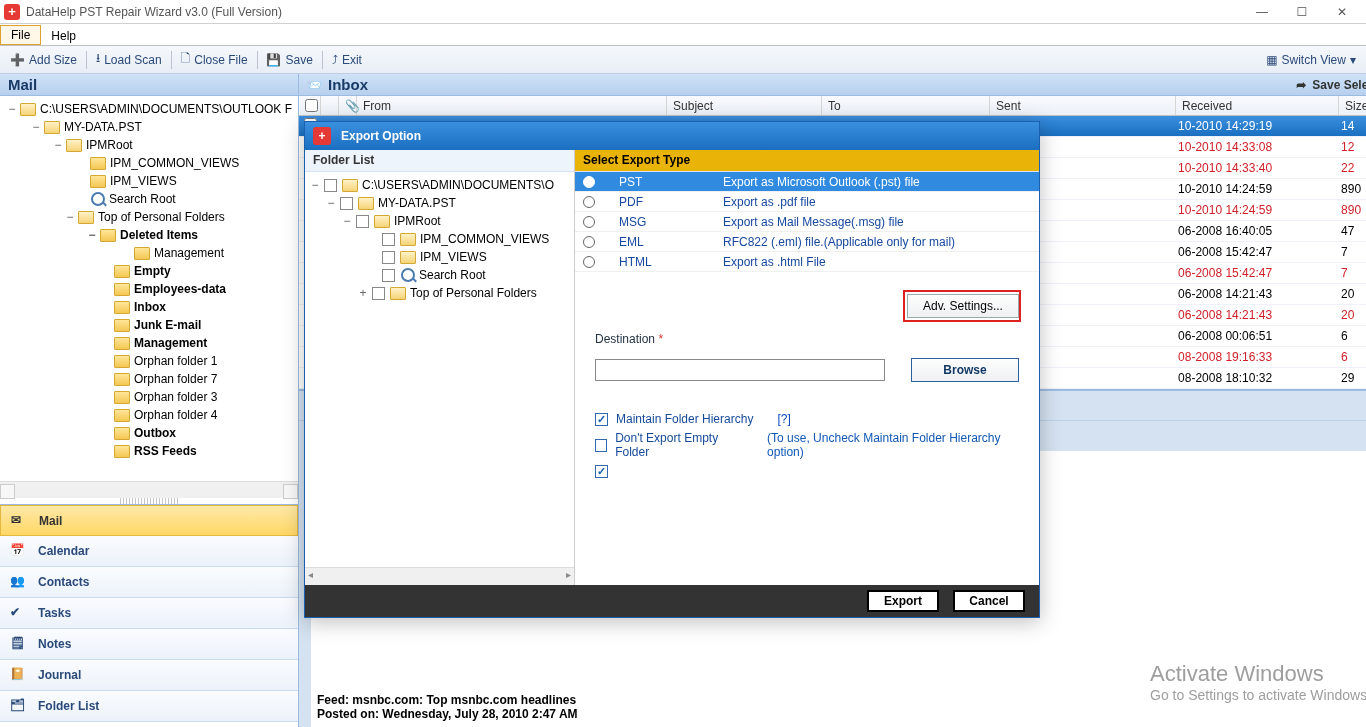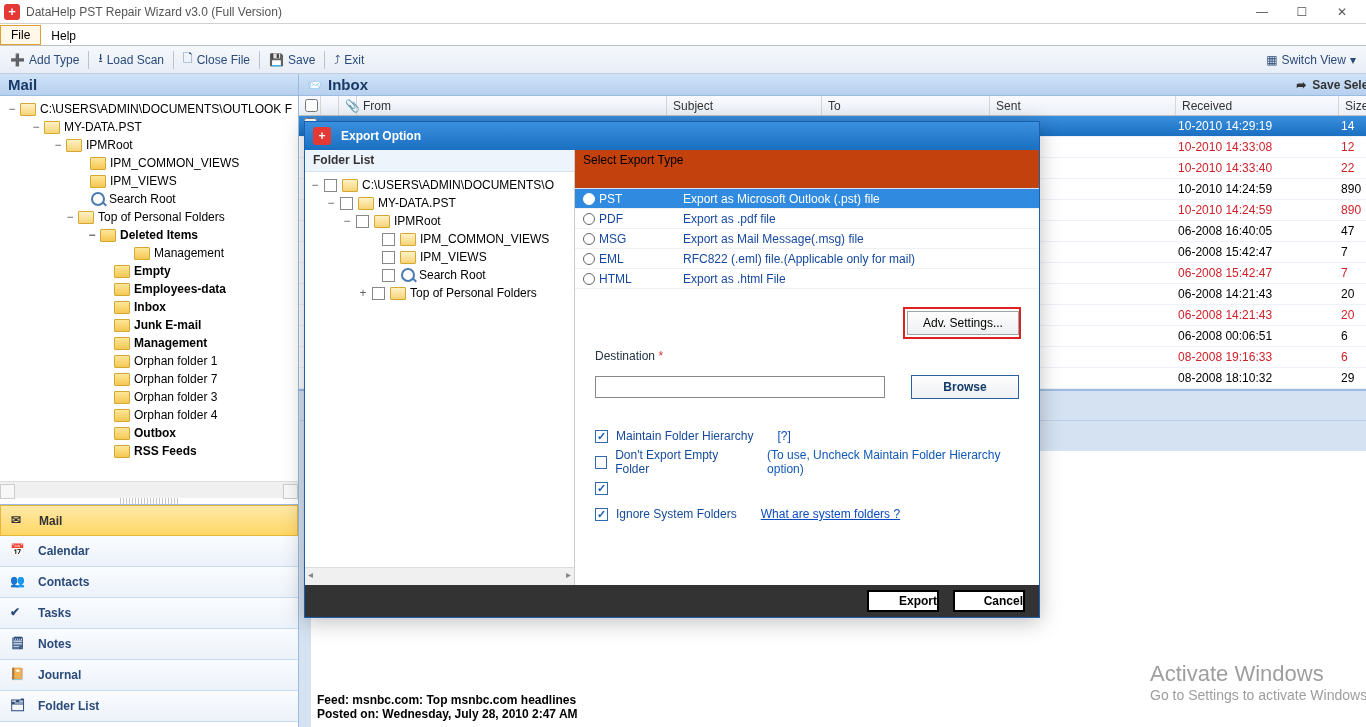--- a/index.html
+++ b/index.html
@@ -66,22 +66,22 @@
 .mb-left { width:270px; border-right:1px solid #ccc; display:flex; flex-direction:column; }
 .mb-head { height:22px; background:#eef4fc; border-bottom:1px solid #d6e3f4; padding:3px 8px; font-weight:bold; color:#333; }
 .mb-tree { flex:1; overflow:auto; padding:4px 2px; }
 .mb-tree .trow { display:flex; align-items:center; height:18px; white-space:nowrap; }
 .mb-tree .cb { width:13px; height:13px; border:1px solid #888; margin:0 3px; flex-shrink:0; }
 .mb-scroll { height:18px; border-top:1px solid #ddd; background:#f0f0f0; position:relative;}
 .mb-scroll:before,.mb-scroll:after {content:"◂"; position:absolute; left:3px; top:1px; font-size:10px; color:#888;}
 .mb-scroll:after {content:"▸"; left:auto; right:3px;}
 .mb-right { flex:1; padding:0; }
 .exps { border:0; }
-.exps .ehead { height:39px; background:#c2410c; border-bottom:1px solid #d6e3f4; padding:3px 8px; font-weight:normal; }
-.erow { height:20px; display:flex; align-items:center; padding:0 8px; gap:4px; color:#1749a0; border-bottom:1px solid #f0f0f0;}
+.exps .ehead { height:22px; background:#eab308; border-bottom:1px solid #d6e3f4; padding:3px 8px; font-weight:bold; }
+.erow { height:20px; display:flex; align-items:center; padding:0 8px; gap:24px; color:#1749a0; border-bottom:1px solid #f0f0f0;}
 .erow.sel { background:#2f8ae0; color:#fff; }
 .erow .rad { width:12px; height:12px; border:1px solid #666; border-radius:50%; background:#fff; position:relative;}
 .erow.sel .rad { border-color:#fff;}
 .erow.sel .rad:after { content:""; position:absolute; inset:2px; background:#fff; border-radius:50%; }
 .erow .fmt { width:80px; }
 .advbox { border:2px solid #d22; padding:2px; width:118px; margin:18px 18px 4px auto; }
 .adv-btn { width:112px; height:24px; border:1px solid #9aa; background:linear-gradient(#fdfdfd,#eef0f2); }
 .dest { padding:6px 20px; }
 .dest-lbl { color:#234; }
 .star { color:#d33; }
@@ -89,21 +89,21 @@
 .dest-inp { width:290px; height:22px; border:1px solid #888; }
 .browse-btn { width:108px; height:24px; border:1px solid #2b5fa0; background:linear-gradient(#fdfdfd,#eef0f2); font-weight:bold; color:#123a66;}
 .opts { padding:18px 20px 0 20px; }
 .opt { display:flex; align-items:center; gap:8px; height:26px; color:#144a9a;}
 .opt .ck { width:13px; height:13px; border:1px solid #3169b1; display:flex; align-items:center; justify-content:center; color:#1a60b0; font-size:11px; font-weight:bold;}
 .opt .ck.on:after { content:"✓"; }
 .opt .hint { color:#1058b6; }
 .opt a { color:#0b4bc1; text-decoration:underline; margin-left:16px;}
 .opt .q { color:#0b4bc1; margin-left:16px;}
 .modal-foot { height:32px; background:#333; display:flex; align-items:center; justify-content:flex-end; gap:14px; padding:0 14px;}
-.mf-btn { width:72px; height:22px; border:2px solid #000; background:#fff; font-weight:bold;text-align:right;}
+.mf-btn { width:72px; height:22px; border:2px solid #000; background:#fff; font-weight:bold;}
 
 .behind { position:absolute; left:304px; top:418px; width:30px; line-height:18px; font-weight:bold; color:#333; }
 </style>
 </head>
 <body>
 
 <div class="titlebar">
   <div class="titlebar-icon">+</div>
   <div class="titlebar-title">DataHelp PST Repair Wizard v3.0 (Full Version)</div>
   <div class="win-controls">
@@ -114,21 +114,21 @@
 </div>
 
 <div class="menubar">
   <div class="menu-item hl">File</div>
   <div class="menu-item">Help</div>
 </div>
 
 <div class="toolbar">
   <div class="tb-btn">
       <span>➕</span>
-      <span>Add Type</span>
+      <span>Add Size</span>
     </div>
   <div class="tb-sep"></div>
   <div class="tb-btn">
       <span>⭳</span>
       <span>Load Scan</span>
     </div>
   <div class="tb-sep"></div>
   <div class="tb-btn">
       <span>🗋</span>
       <span>Close File</span>
@@ -586,25 +586,20 @@
       <div class="opts">
         <div class="opt">
             <span class="ck on"></span>
             <span>Maintain Folder Hierarchy</span>
             <span class="q">[?]</span>
           </div>
         <div class="opt"><span class="ck"></span><span>Don't Export Empty Folder</span>&nbsp;&nbsp;<span class="hint">(To use, Uncheck Maintain Folder Hierarchy option)</span></div>
         <div class="opt">
             <span class="ck on"></span>
           </div>
-        <div class="opt">
-            <span class="ck on"></span>
-            <span>Ignore System Folders</span>
-            <a>What are system folders ?</a>
-          </div>
       </div>
     </div>
   </div>
   <div class="modal-foot">
     <button class="mf-btn">Export</button>
     <button class="mf-btn">Cancel</button>
   </div>
 </div>
 
 </body></html>

